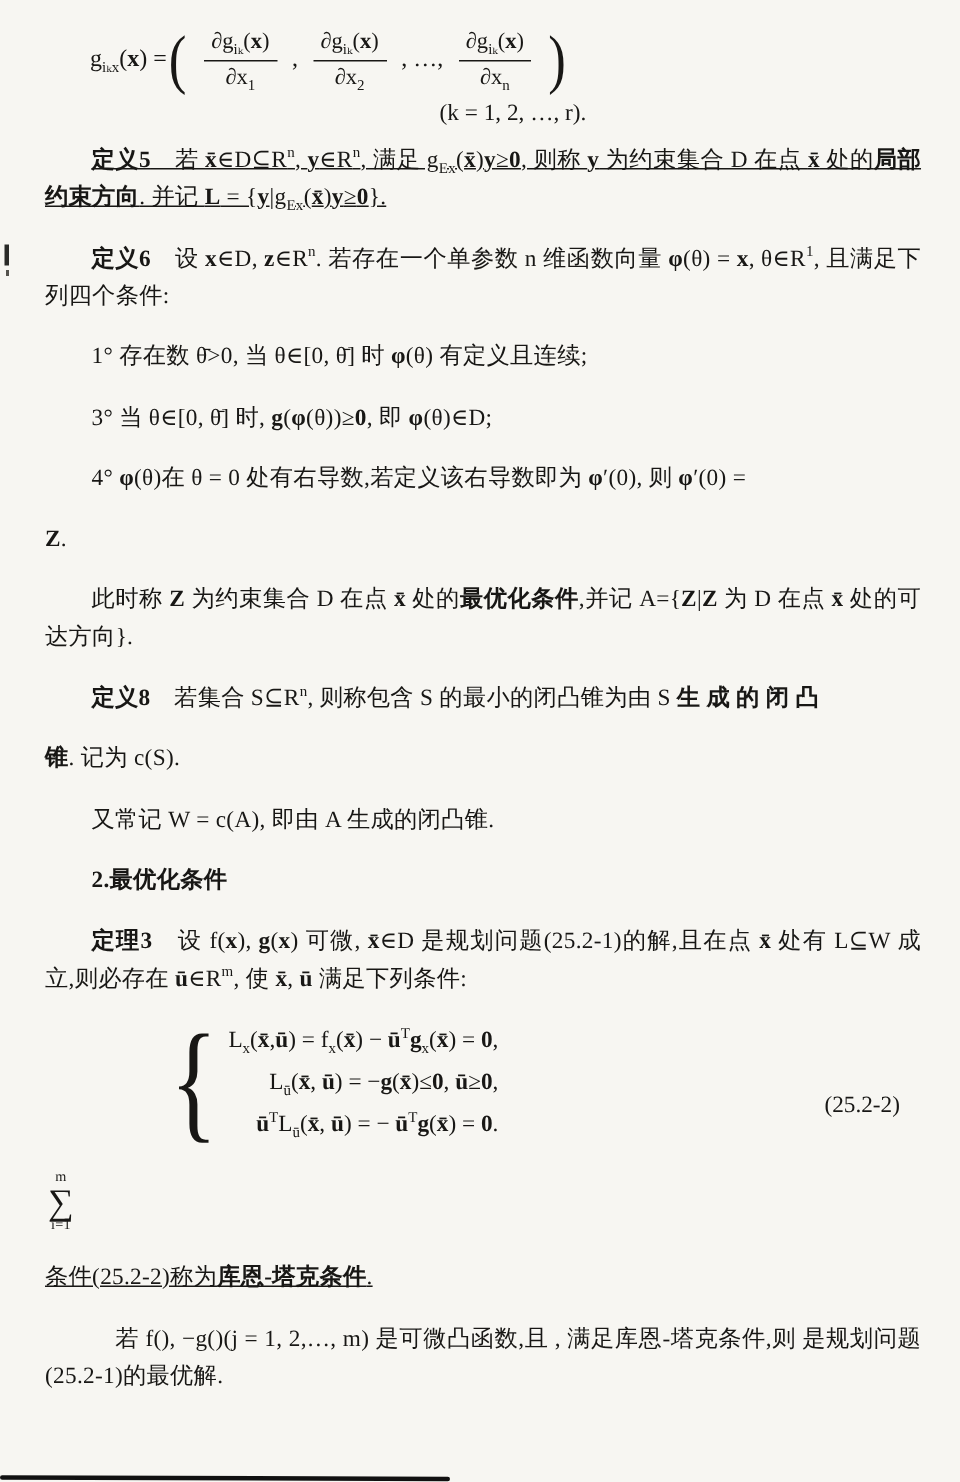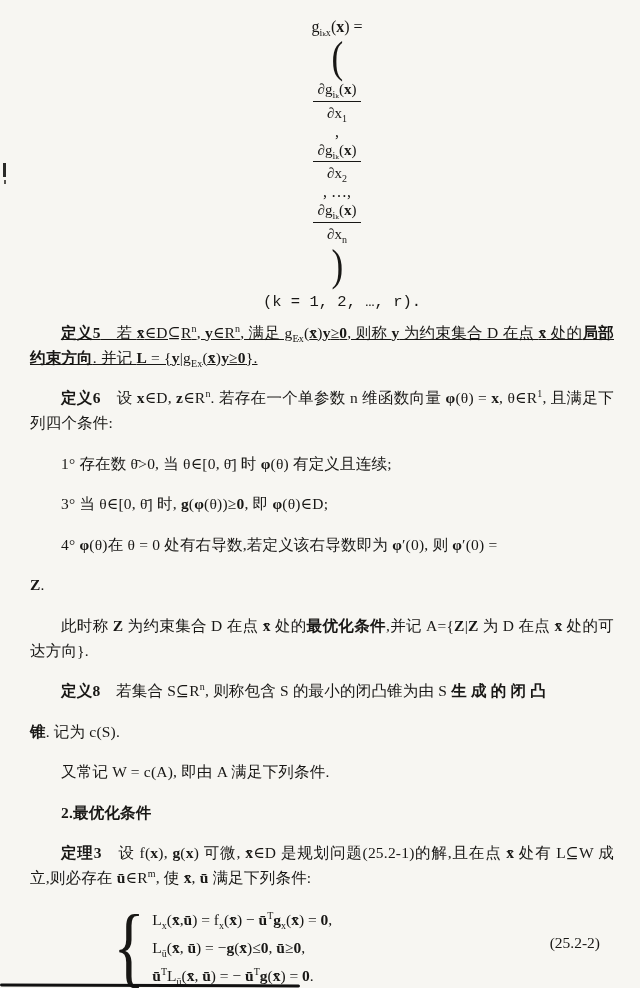--- a/index.html
+++ b/index.html
@@ -11,32 +11,32 @@
     position:relative;overflow:hidden;
     -webkit-font-smoothing:none;
   }
   .page{padding:14px 26px 0 30px;position:relative;}
   .para{font-size:15.5px;line-height:25px;text-align:justify;letter-spacing:0.2px;}
   .indent{text-indent:2em;}
   sup{font-size:10px;vertical-align:super;line-height:0;}
   sub{font-size:10px;vertical-align:sub;line-height:0;}
   b{font-weight:bold;}
   
-  .eq-display{display:flex;align-items:center;font-size:16px;margin:4px 0 0 30px;flex-direction:column;}
+  .eq-display{display:flex;align-items:center;font-size:16px;margin:4px 0 0 30px;}
   .bigp{font-size:44px;font-weight:400;line-height:1;transform:scaleX(.8);display:inline-block;}
   .frac{display:inline-block;vertical-align:middle;text-align:center;margin:0 10px;font-size:15px;line-height:1.25;}
   .frac .num{display:block;padding:0 5px 2px;border-bottom:1.5px solid #181715;}
   .frac .den{display:block;padding-top:2px;}
   .eq-center{text-align:center;font-size:15.5px;line-height:24px;}
-  .kline{margin:2px 0 6px 40px;font-family:Liberation Mono, monospace;}
+  .kline{margin:2px 0 6px 40px;}
   
   .eq-system{display:flex;align-items:center;margin:2px 0 6px 78px;position:relative;}
   .brace{font-size:88px;font-weight:300;line-height:.85;margin-right:2px;transform:scaleX(.75);display:inline-block;}
-  .sys-lines>div{line-height:28px;font-size:15.5px;}
-  .eq-tag{position:absolute;right:14px;top:28px;font-size:15.5px;}
+  .sys-lines>div{line-height:28px;font-size:15.5px;text-align:right;}
+  .eq-tag{position:absolute;right:14px;top:48px;font-size:15.5px;}
   
   .sum{display:inline-flex;flex-direction:column;align-items:center;vertical-align:middle;line-height:1;margin:0 2px;}
   .sum .sigma{font-size:24px;line-height:.95;}
   .sum-sup,.sum-sub{font-size:9.5px;line-height:1;}
   .tall{line-height:44px;}
   .margin-mark{position:absolute;left:3px;top:163px;width:3px;height:14px;background:#2a2a28;}
   .margin-mark2{position:absolute;left:4px;top:180px;width:2px;height:4px;background:#55534e;}
   .bottom-smudge{position:absolute;left:0;bottom:1px;width:300px;height:3px;background:#111;border-radius:2px;transform:rotate(.2deg);}
   .mt4{margin-top:4px;}.mt6{margin-top:6px;text-decoration:underline;}
 </style>
@@ -74,21 +74,21 @@
   <p class="para indent">3° 当 θ∈[0, θ̄] 时, <b>g</b>(<b>φ</b>(θ))≥<b>0</b>, 即 <b>φ</b>(θ)∈D;</p>
   <p class="para indent">4° <b>φ</b>(θ)在 θ = 0 处有右导数,若定义该右导数即为 <b>φ</b>′(0), 则 <b>φ</b>′(0) =</p>
   <p class="para"><b>Z</b>.</p>
 
   <p class="para indent mt4">此时称 <b>Z</b> 为约束集合 D 在点 <b>x̄</b> 处的<b>最优化条件</b>,并记 A={<b>Z</b>|<b>Z</b> 为 D 在点 <b>x̄</b> 处的可达方向}.</p>
 
 
   <p class="para indent"><b>定义8</b>　若集合 S⊆R<sup>n</sup>, 则称包含 S 的最小的闭凸锥为由 S <b>生 成 的 闭 凸</b></p>
   <p class="para"><b>锥</b>. 记为 c(S).</p>
 
-  <p class="para indent">又常记 W = c(A), 即由 A 满足下列条件.</p>
+  <p class="para indent">又常记 W = c(A), 即由 A 生成的闭凸锥.</p>
 
   <p class="para indent"><b>2.最优化条件</b></p>
 
   <p class="para indent"><b>定理3</b>　设 f(<b>x</b>), <b>g</b>(<b>x</b>) 可微, <b>x̄</b>∈D 是规划问题(25.2-1)的解,且在点 <b>x̄</b> 处有 L⊆W 成立,则必存在 <b>ū</b>∈R<sup>m</sup>, 使 <b>x̄</b>, <b>ū</b> 满足下列条件:</p>
 
   <div class="eq-system">
     <span class="brace">{</span>
     <div class="sys-lines">
       <div>L<sub>x</sub>(<b>x̄</b>,<b>ū</b>) = f<sub>x</sub>(<b>x̄</b>) − <b>ū</b><sup>T</sup><b>g</b><sub>x</sub>(<b>x̄</b>) = <b>0</b>,</div>
       <div>L<sub>ū</sub>(<b>x̄</b>, <b>ū</b>) = −<b>g</b>(<b>x̄</b>)≤<b>0</b>,  <b>ū</b>≥<b>0</b>,</div>

